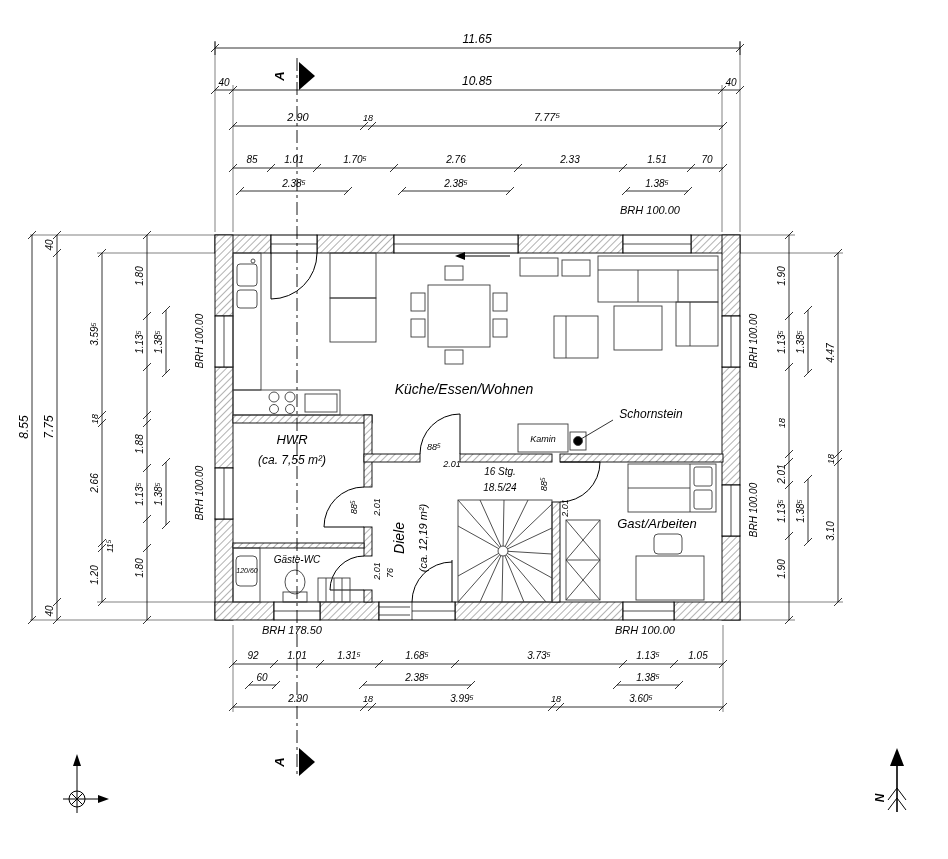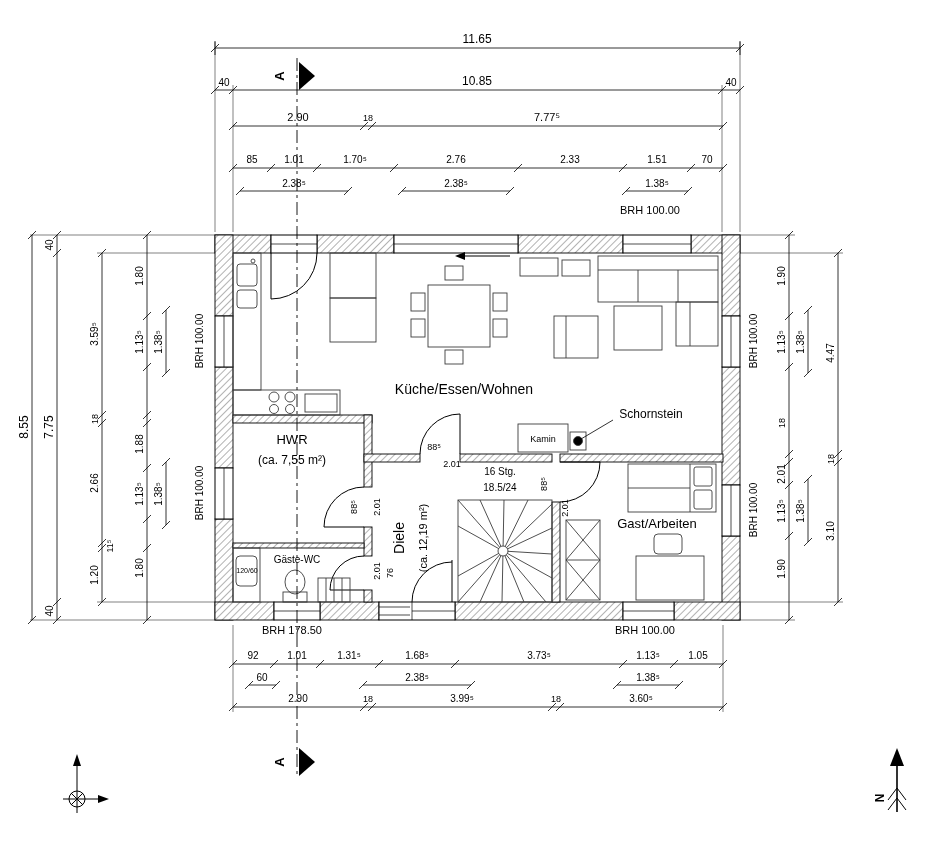--- a/index.html
+++ b/index.html
@@ -1,16 +1,16 @@
 <!DOCTYPE html>
 <html><head>
 <meta charset="utf-8">
 <style>
   html,body{margin:0;padding:0;background:#ffffff;}
-  .stage{position:relative;width:948px;height:859px;background:#fff;overflow:hidden;}
+  .stage{position:relative;width:948px;height:859px;background:#fff;overflow:hidden;font-style:italic;}
   svg{display:block;}
   text{font-family:"Liberation Sans","DejaVu Sans",sans-serif;fill:#000;}
   .dim{font-size:10px;text-anchor:middle;}
   .lg{font-size:12px;}
   .md{font-size:11px;}
   .sm{font-size:9px;}
   .t13{font-size:13px;text-anchor:middle;}
   .t14{font-size:14px;text-anchor:middle;}
   .t12{font-size:12px;text-anchor:middle;}
   .t11{font-size:11px;text-anchor:middle;}

